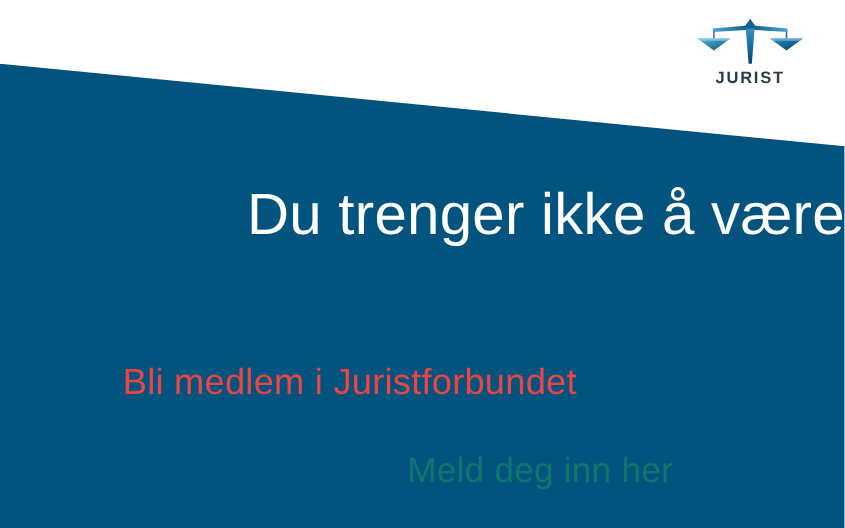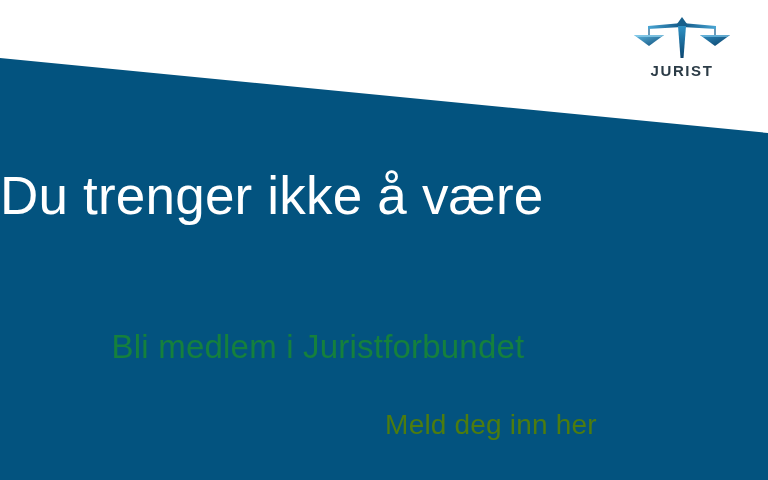--- a/index.html
+++ b/index.html
@@ -59,61 +59,61 @@
     font-weight: 600;
     letter-spacing: 1.6px;
   }
 
   
   .headline {
     position: absolute;
     left: 0;
     top: 160px;
     width: 768px;
-    text-align: left;
+    text-align: right;
     color: #ffffff;
     font-size: 53px;
     font-weight: 300;
     line-height: 1.34;
     letter-spacing: 0.2px;
   }
   .headline-line {
     display: block;
     white-space: nowrap;
   }
 
   
   .subtitle {
     position: absolute;
     left: 0;
     top: 328px;
     width: 636px;
     text-align: center;
-    color: #15803d;
+    color: #ef4444;
     font-size: 33px;
     font-weight: 400;
     letter-spacing: 0.2px;
     white-space: nowrap;
   }
 
   
   .cta {
     position: absolute;
     left: 0;
     top: 409px;
     width: 768px;
     text-align: center;
     padding-right: 0;
     box-sizing: border-box;
   }
   .cta-inner {
     display: inline-block;
     margin-left: 214px;
-    color: #4d7c0f;
-    font-size: 28px;
+    color: #0f766e;
+    font-size: 32px;
     font-weight: 400;
     letter-spacing: 0.2px;
     white-space: nowrap;
     cursor: pointer;
   }
 </style>
 </head>
 <body>
 
 <div class="banner">

